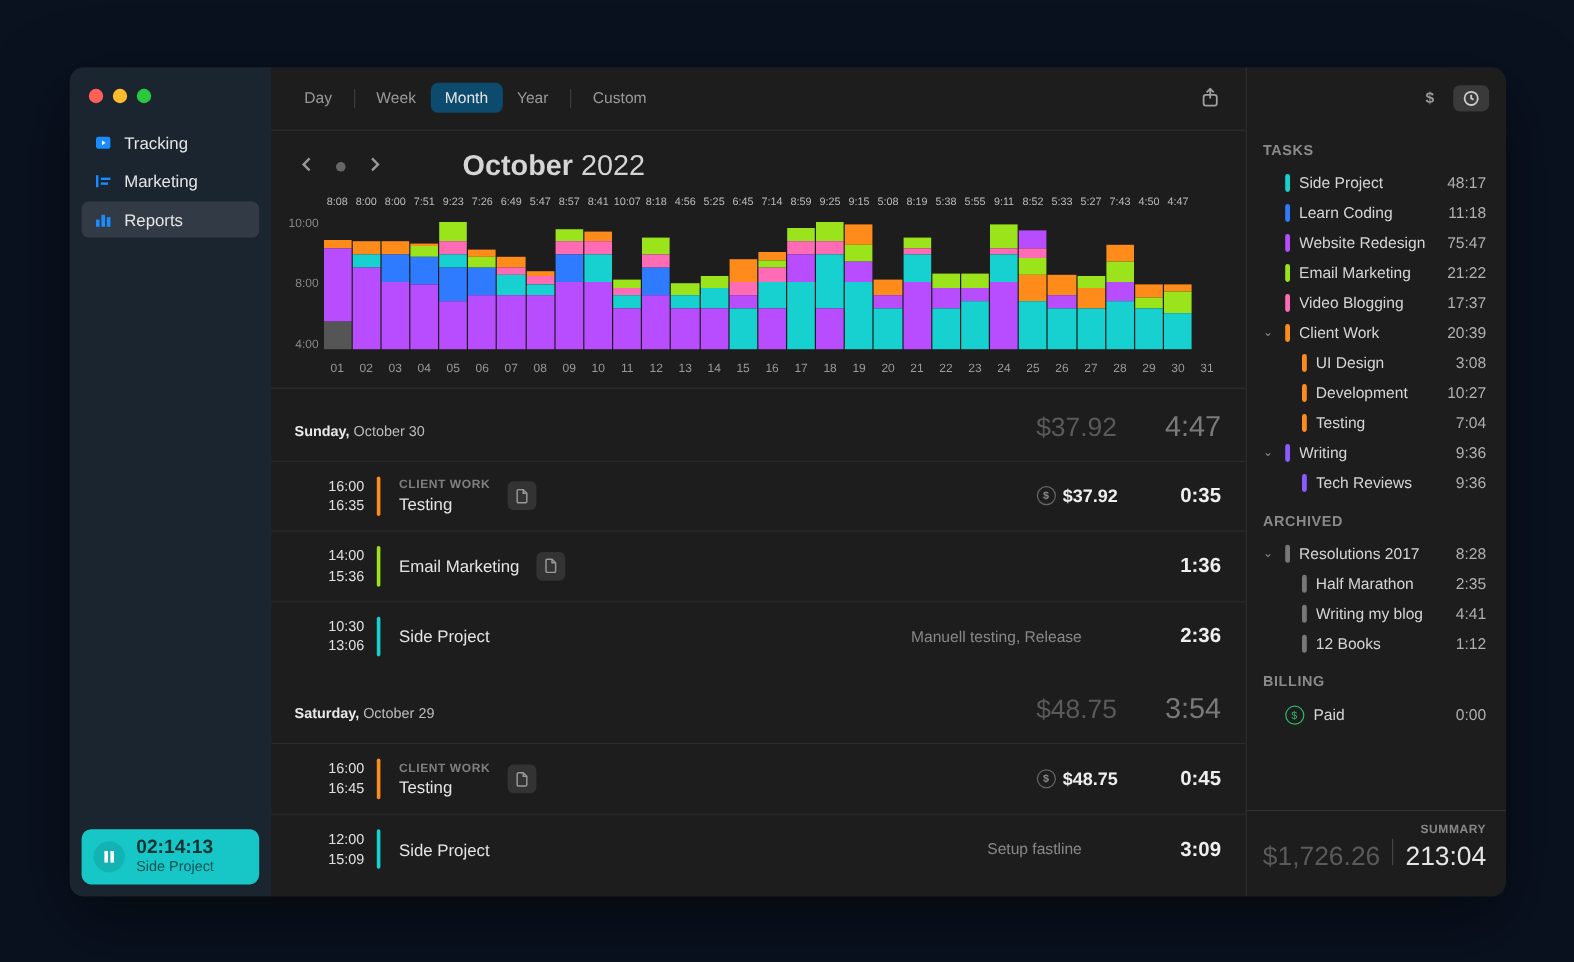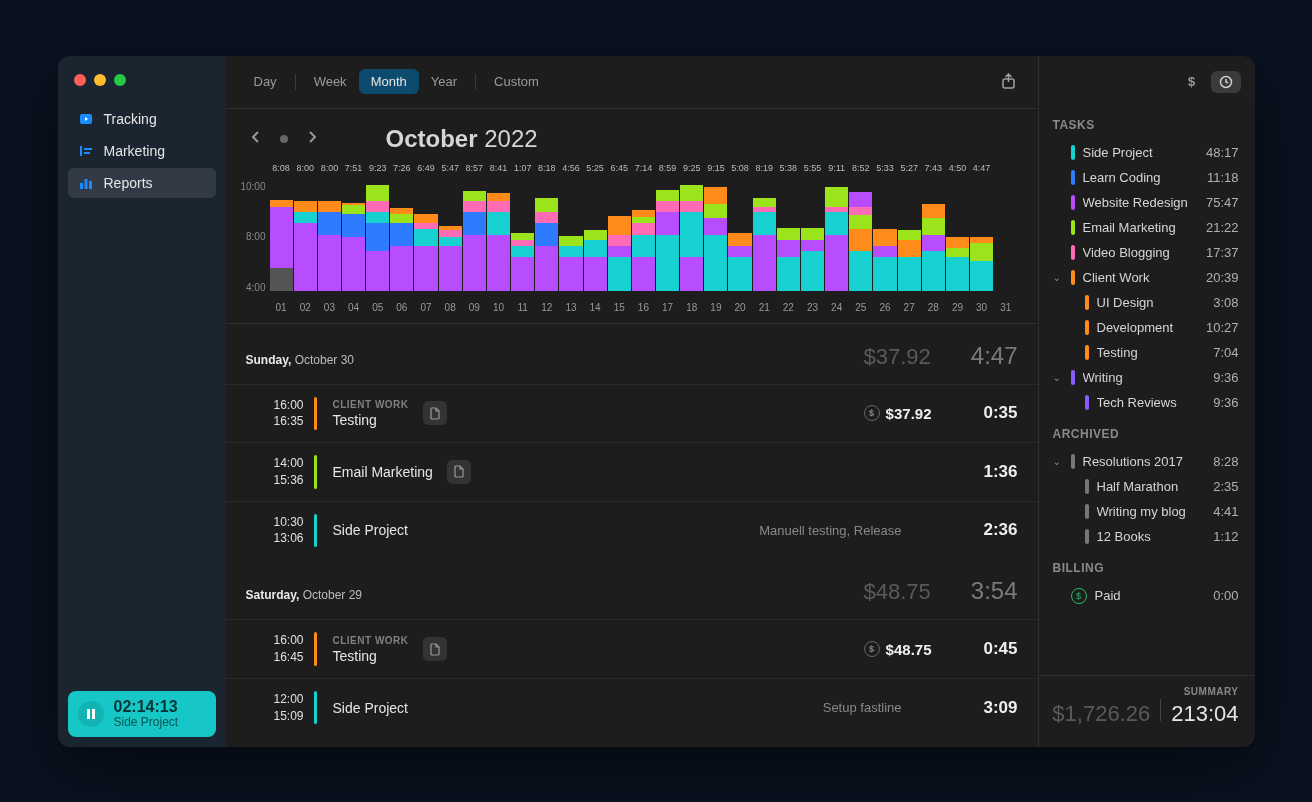--- a/index.html
+++ b/index.html
@@ -330,21 +330,21 @@
                 <div class="bar-label-top">8:41</div>
                 <div class="bar-stack">
                   <div class="bar-seg" style="height: 56px; background: rgb(184, 76, 255);"></div>
                   <div class="bar-seg" style="height: 22.4px; background: rgb(23, 208, 208);"></div>
                   <div class="bar-seg" style="height: 11.2px; background: rgb(255, 107, 181);"></div>
                   <div class="bar-seg" style="height: 7.84px; background: rgb(255, 140, 26);"></div>
                 </div>
                 <div class="bar-label-bottom">10</div>
               </div>
               <div class="bar-col">
-                <div class="bar-label-top">1:07</div>
+                <div class="bar-label-top">10:07</div>
                 <div class="bar-stack">
                   <div class="bar-seg" style="height: 33.6px; background: rgb(184, 76, 255);"></div>
                   <div class="bar-seg" style="height: 11.2px; background: rgb(23, 208, 208);"></div>
                   <div class="bar-seg" style="height: 5.6px; background: rgb(255, 107, 181);"></div>
                   <div class="bar-seg" style="height: 6.72px; background: rgb(155, 227, 26);"></div>
                 </div>
                 <div class="bar-label-bottom">11</div>
               </div>
               <div class="bar-col">
                 <div class="bar-label-top">8:18</div>

